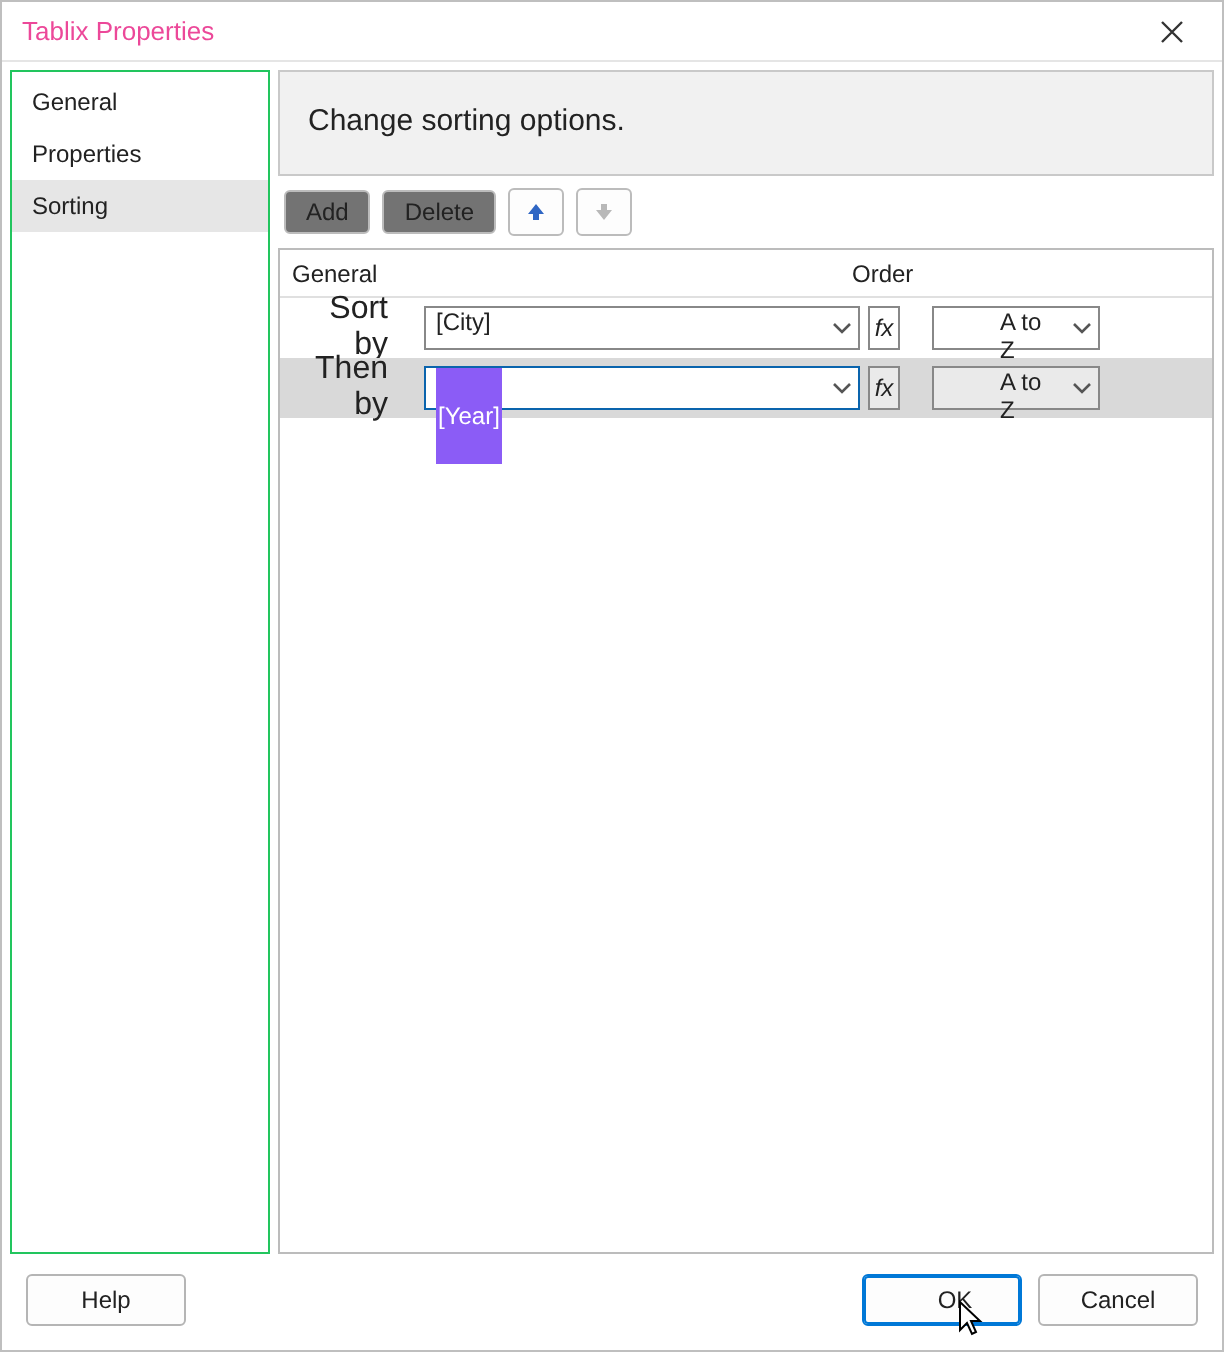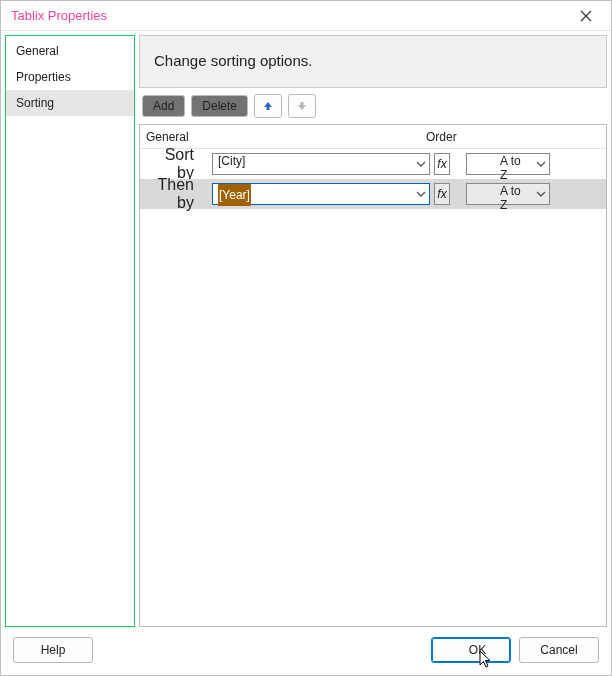--- a/index.html
+++ b/index.html
@@ -22,21 +22,21 @@
   .col-column { width:280px;}
   .col-order { flex:1;}
   .sort-row { display:flex; align-items:center; height:30px; padding:0 4px 0 6px; gap:4px;}
   .sort-row.selected { background:#d9d9d9;}
   .row-label { width:50px; text-align:right; padding-right:2px; font-size:16px;}
   .combo { position:relative; height:22px; border:1px solid #888; background:#fff; display:flex; align-items:flex-start; padding:0 18px 0 5px; font-size:12px; min-width:0;margin-left:12px;}
   .combo .chev { position:absolute; right:3px; top:50%; transform:translateY(-50%);}
   .combo.column { width:218px;}
   .combo.order { width:84px;padding-left:33px;}
   .combo.active { border-color:#0a64ad; background:#fff;}
-  .active-text { background:#a16207; color:#fff; padding:4px 1px;}
+  .active-text { background:#8b5cf6; color:#fff; padding:17px 1px;}
   .fx { width:16px; height:22px; border:1px solid #888; background:#fff; display:flex; align-items:center; justify-content:center; font-family:Liberation Sans, sans-serif; font-style:italic; font-size:12px;}
   .fx.selected { background:#eaeaea;}
   .footer { height:44px; border-top:0; display:flex; align-items:center; padding:0 12px 6px 12px; gap:8px;}
   .footer .spacer { flex:1;}
   .ftr-btn { min-width:80px; height:26px; border:1px solid #b5b5b5; background:#fdfdfd; border-radius:3px; font-size:12px; display:flex; align-items:center; justify-content:center; padding:0 14px;}
   .ftr-btn.default { border-color:#0078d7; box-shadow:0 0 0 1px #0078d7 inset;padding-left:27px;}
   svg { display:block;}
   .cursor { position:absolute; width:16px; height:20px; pointer-events:none;}
 </style>
 </head>

